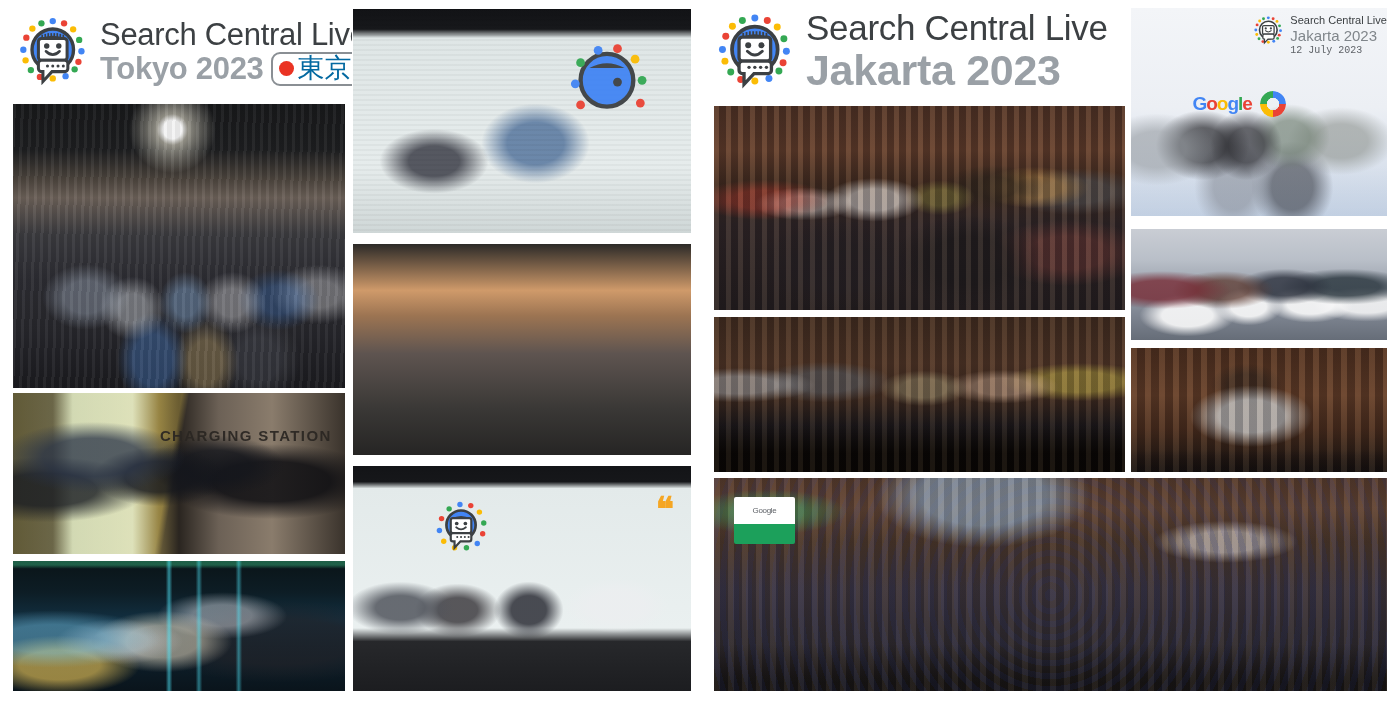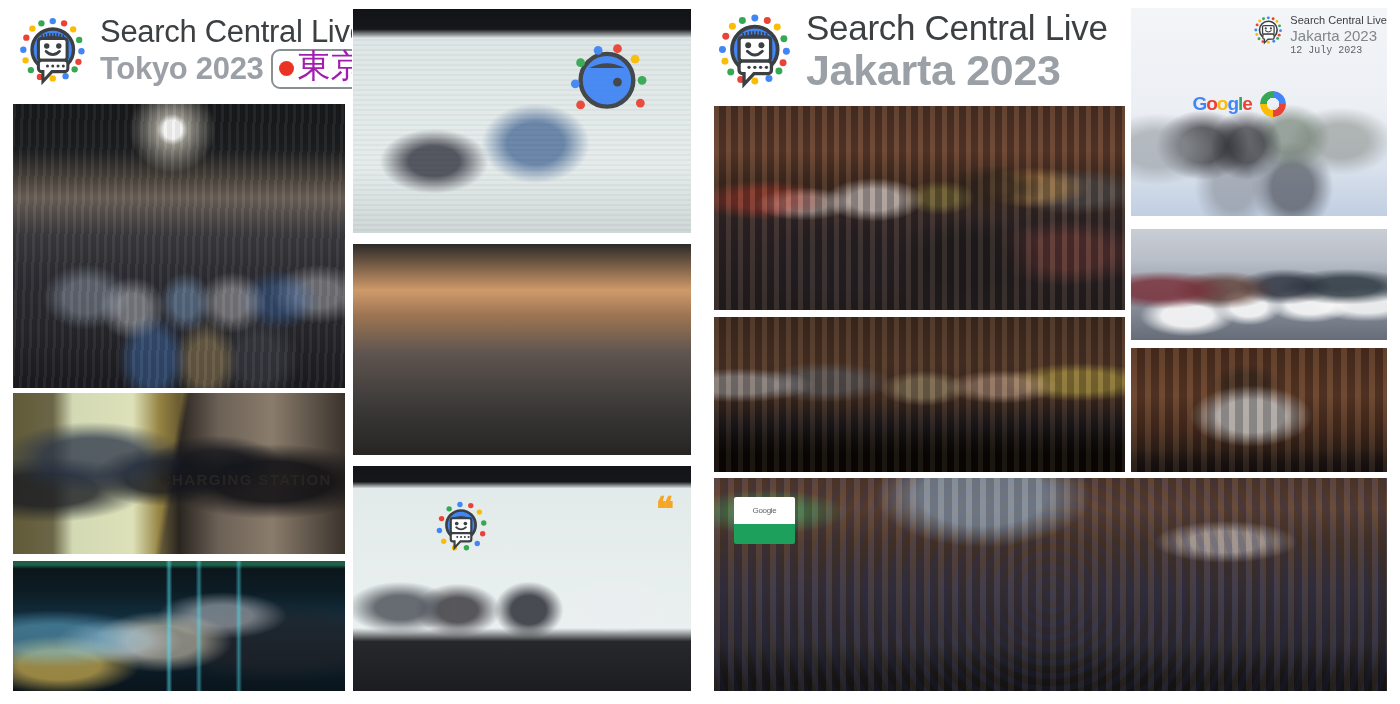--- a/index.html
+++ b/index.html
@@ -70,24 +70,24 @@
     padding: 1px 7px 2px 6px;
     background: #fff;
   }
   .jp-dot {
     width: 15px; height: 15px;
     border-radius: 50%;
     background: #ea3323;
     flex: 0 0 auto;
   }
   .jp-kanji {
-    font-size: 33px;
-    color: #a21caf;
+    font-size: 27px;
+    color: #0369a1;
     line-height: 1;
-    font-family: Liberation Mono, monospace;
+    font-family: Liberation Sans, sans-serif;
   }
 
   
   .lockup-jakarta .logo-line1 { font-size: 35px; }
   .lockup-jakarta .logo-line2 { font-size: 43px; color: #9aa0a6; }
 
   
   .mascot { flex: 0 0 auto; }
 
   
@@ -136,21 +136,20 @@
     position: absolute;
     right: 4%;
     top: 21%;
     color: #2a2622;
     font-size: 15px;
     font-weight: bold;
     letter-spacing: 1.4px;
     font-family: "Liberation Sans", sans-serif;
     opacity: .92;
     white-space: nowrap;
-    margin-top: 44px;
   }
 
   
   .sc-party {
     background:
       linear-gradient(180deg, #0a1418 0%, #0d1d25 24%, #123042 46%, #0e2230 66%, #0a141b 100%);
   }
   .sc-party::after {
     content:"";
     position:absolute; inset:0;

